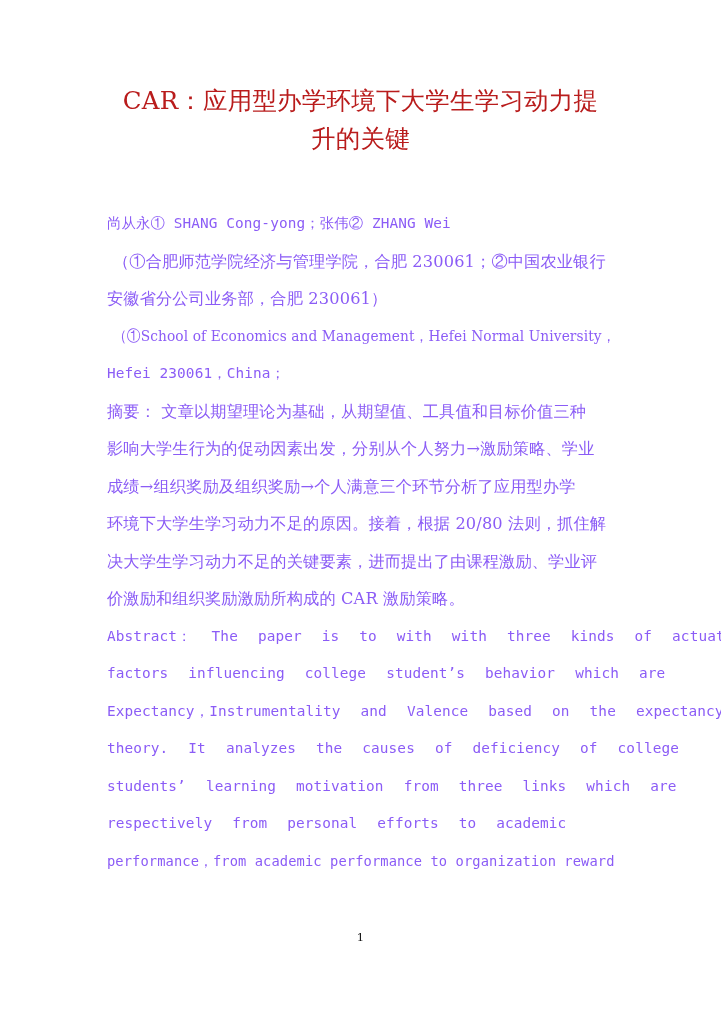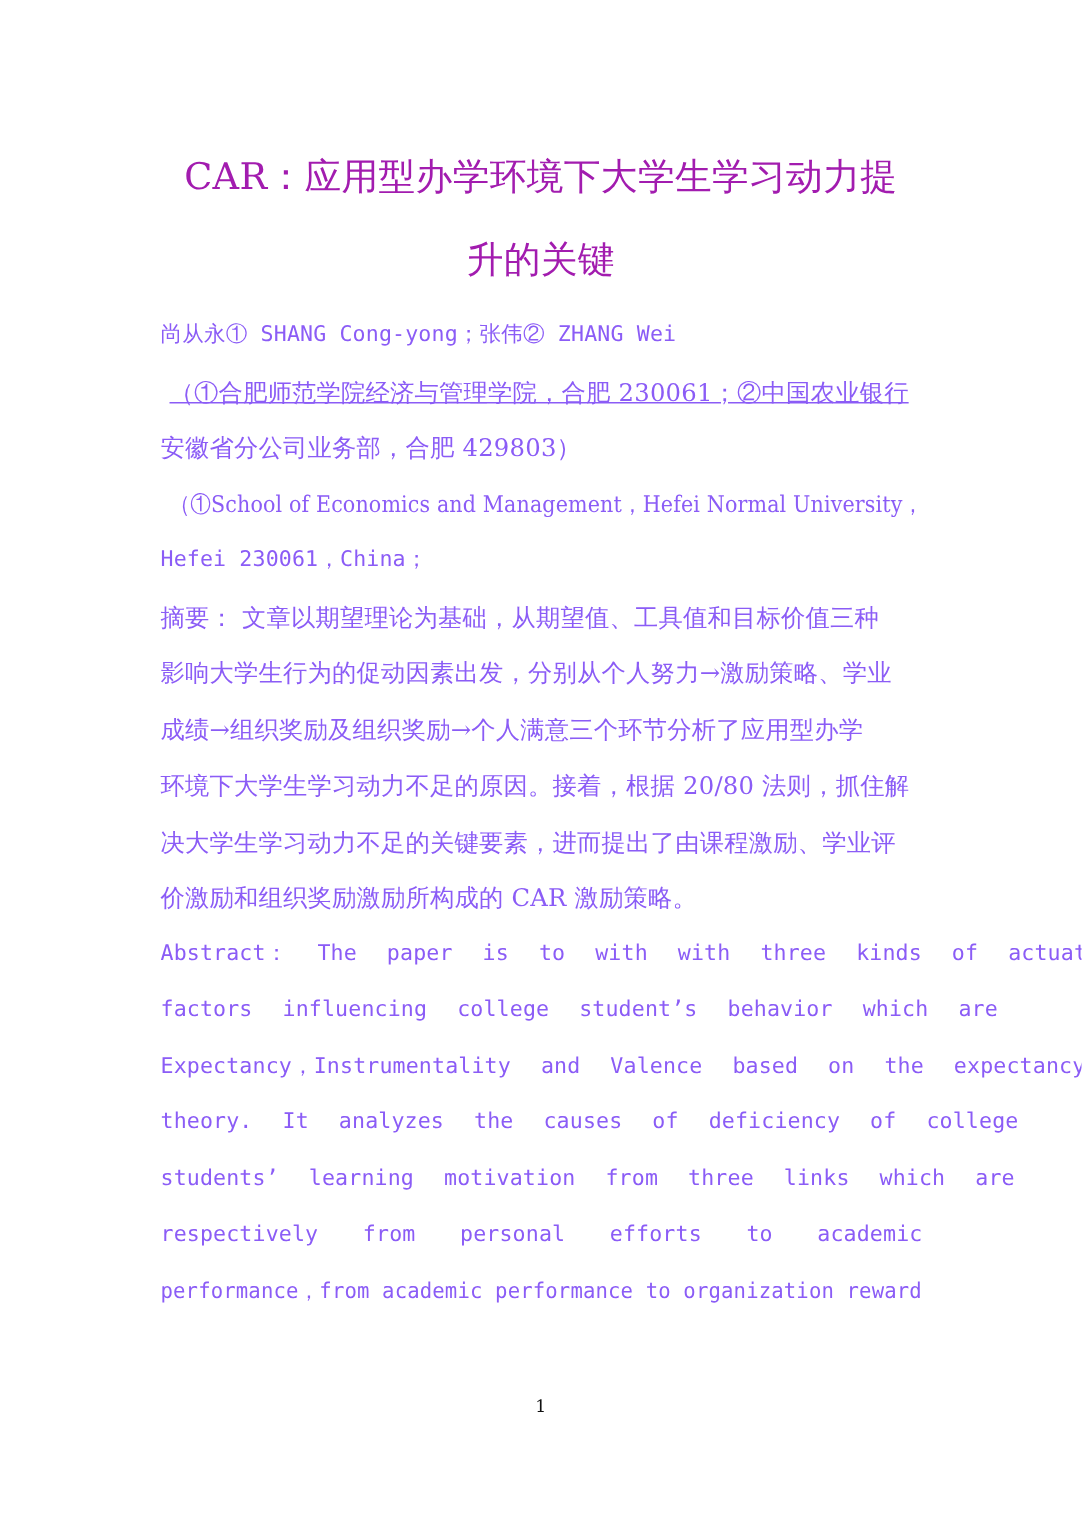--- a/index.html
+++ b/index.html
@@ -31,23 +31,22 @@
     left: 107px;
     top: 82px;
     width: 507px;
     text-align: center;
   }
   .title-line {
     font-family: "DejaVu Serif", "Liberation Serif", serif;
     font-size: 24.5px;
     line-height: 38px;
     letter-spacing: 0.2px;
-    color: #a21caf;
+    color: #b91c1c;
     white-space: nowrap;
-    margin-top: 17px;
   }
 
   
   .body-block {
     position: absolute;
     left: 107px;
     top: 205px;
     width: 508px;
   }
 
@@ -77,33 +76,32 @@
   
   .line.cjk {
     font-family: "DejaVu Serif", "Liberation Serif", serif;
     font-size: 16.2px;
     letter-spacing: 0.15px;
   }
 
   
   .line.justify {
     display: flex;
-    justify-content: space-between;
     white-space: pre;
     gap: 20px;
   }
   .line.justify > span { display: inline-block; }
 
   
   .fit {
     display: inline-block;
     transform-origin: left center;
   }
 
-  .indent-paren { padding-left: 6px; text-decoration: underline; }
+  .indent-paren { padding-left: 6px; }
 
   
   .page-number {
     position: absolute;
     left: 0;
     top: 930px;
     width: 721px;
     text-align: center;
     font-family: "DejaVu Serif", "Liberation Serif", serif;
     font-size: 11.5px;
@@ -118,21 +116,21 @@
   <div class="title-block">
     <div class="title-line">CAR：应用型办学环境下大学生学习动力提</div>
     <div class="title-line">升的关键</div>
   </div>
 
   <div class="body-block">
 
     <div class="line mono">尚从永①  SHANG Cong-yong；张伟②  ZHANG Wei</div>
 
     <div class="line cjk indent-paren">（①合肥师范学院经济与管理学院，合肥 230061；②中国农业银行</div>
-    <div class="line cjk">安徽省分公司业务部，合肥 429803）</div>
+    <div class="line cjk">安徽省分公司业务部，合肥 230061）</div>
 
     <div class="line latin indent-paren"><span class="fit" style="transform: scaleX(0.8991);">（①School of Economics and Management，Hefei Normal University，</span></div>
     <div class="line mono">Hefei 230061，China；</div>
 
     <div class="line cjk">摘要：  文章以期望理论为基础，从期望值、工具值和目标价值三种</div>
     <div class="line cjk">影响大学生行为的促动因素出发，分别从个人努力→激励策略、学业</div>
     <div class="line cjk">成绩→组织奖励及组织奖励→个人满意三个环节分析了应用型办学</div>
     <div class="line cjk">环境下大学生学习动力不足的原因。接着，根据 20/80 法则，抓住解</div>
     <div class="line cjk">决大学生学习动力不足的关键要素，进而提出了由课程激励、学业评</div>
     <div class="line cjk">价激励和组织奖励激励所构成的 CAR 激励策略。</div>

